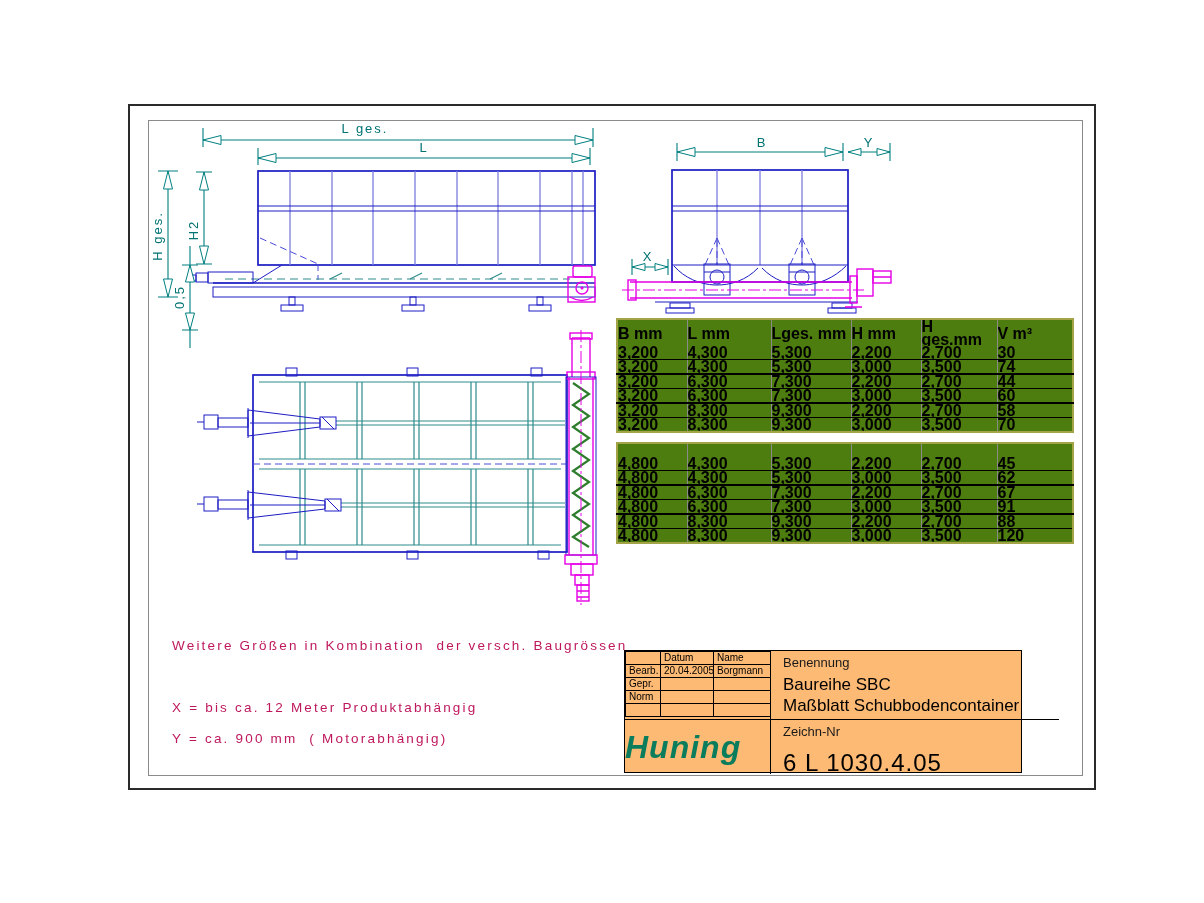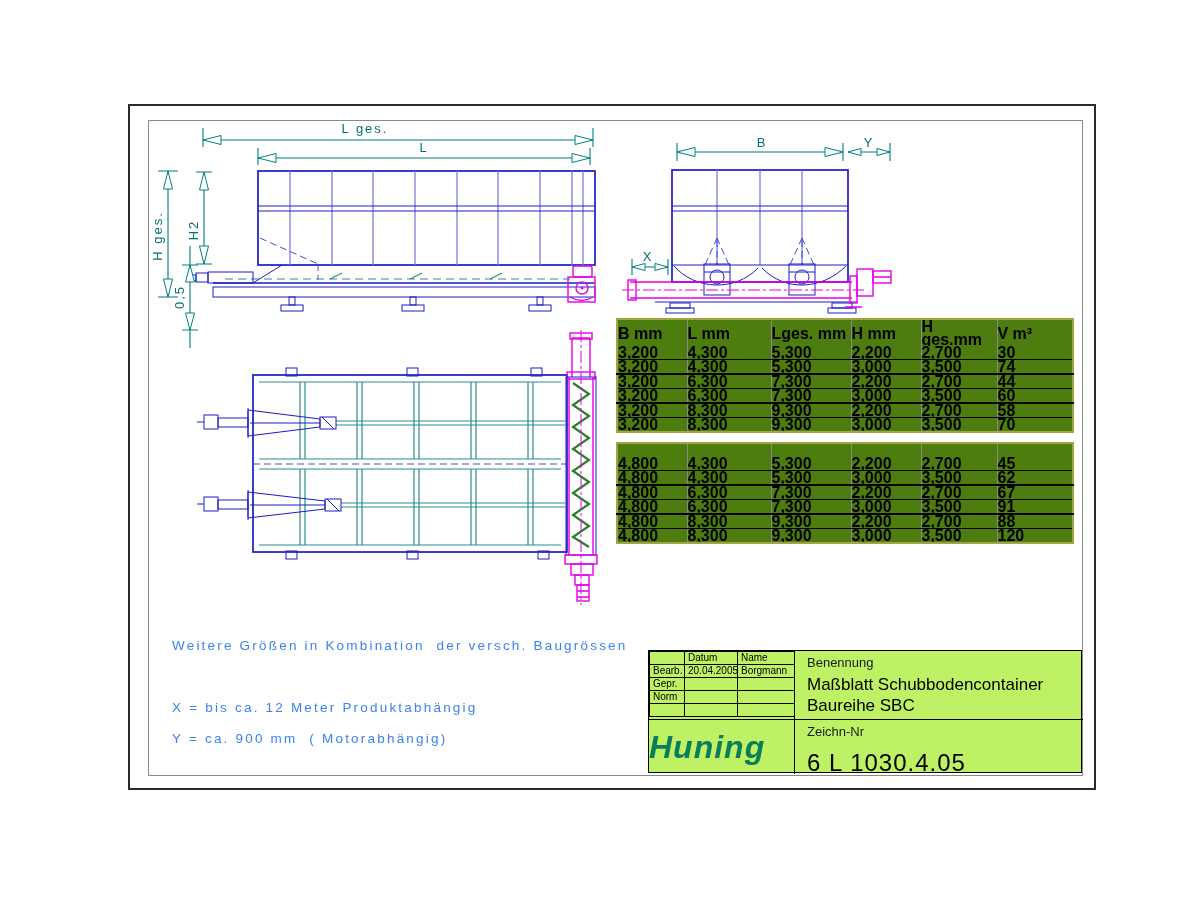--- a/index.html
+++ b/index.html
@@ -26,24 +26,24 @@
   
   .dims-table{position:absolute;border-collapse:collapse;table-layout:fixed;background:#4d7c0f;
               border:2px solid #a3a348;font-size:16px;font-weight:bold;text-align:left}
   .dims-table th,.dims-table td{border-right:1px solid #8a8a8a;border-bottom:1px solid #000;
               height:13px;line-height:13px;padding:0;font-weight:bold;overflow:hidden}
   .dims-table tr > *:last-child{border-right:none}
   .dims-table tr:last-child > *{border-bottom:none}
   .dims-table tr.pair-end td{border-bottom-width:2px}
   .empty-head th{height:13px}
 
-  .note{position:absolute;font-size:13.5px;letter-spacing:2.2px;white-space:pre;color:#3b82f6}
+  .note{position:absolute;font-size:13.5px;letter-spacing:2.2px;white-space:pre;color:#be185d}
 
   
-  .title-block{position:absolute;left:648px;top:650px;width:434px;height:123px;background:#bef264;
+  .title-block{position:absolute;left:624px;top:650px;width:398px;height:123px;background:#fdba74;
                border:1px solid #000;box-sizing:border-box}
   .tb-left{position:absolute;left:0;top:0;width:145px;height:68px}
   .tb-table{border-collapse:collapse;font-size:10px;table-layout:fixed;width:145px}
   .tb-table td{border:1px solid #000;height:12px;line-height:12px;padding:0 3px;overflow:hidden;white-space:nowrap}
   .tb-ben{position:absolute;left:145px;top:0;width:289px;height:68px;border-left:1px solid #000;
           box-sizing:border-box;padding:4px 0 0 12px}
   .tb-label{font-size:13px;color:#1a1a1a}
   .tb-ben-text{font-size:17px;line-height:21px;margin-top:4px}
   .tb-bottom{position:absolute;left:0;top:68px;width:434px;height:55px;border-top:1px solid #000;box-sizing:border-box}
   .tb-logo{position:absolute;left:0;top:0;width:145px;height:54px;display:flex;align-items:center;justify-content:flex-start}
@@ -421,22 +421,22 @@
           <td></td>
           <td></td>
           <td></td>
         </tr>
       </tbody>
         </table>
     </div>
     <div class="tb-ben">
       <div class="tb-label">Benennung</div>
       <div class="tb-ben-text">
+        <div>Baureihe SBC</div>
         <div>Maßblatt Schubbodencontainer</div>
-        <div>Baureihe SBC</div>
       </div>
     </div>
     <div class="tb-bottom">
       <div class="tb-logo">
         <span class="logo-text">Huning</span>
       </div>
       <div class="tb-nr">
         <div class="tb-label">Zeichn-Nr</div>
         <div class="tb-nr-value">6 L 1030.4.05</div>
       </div>

